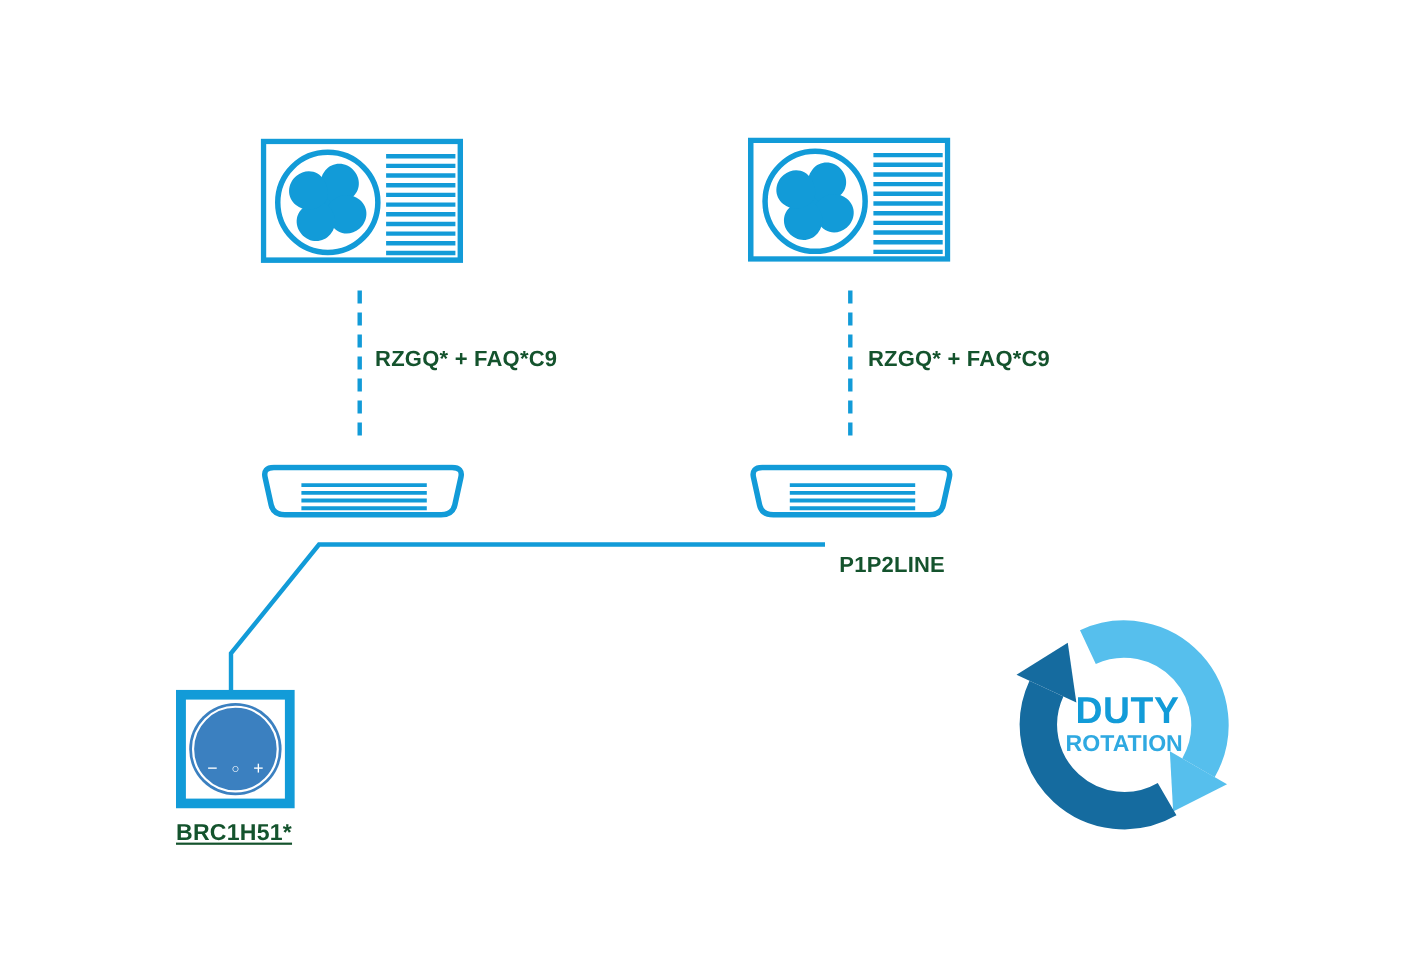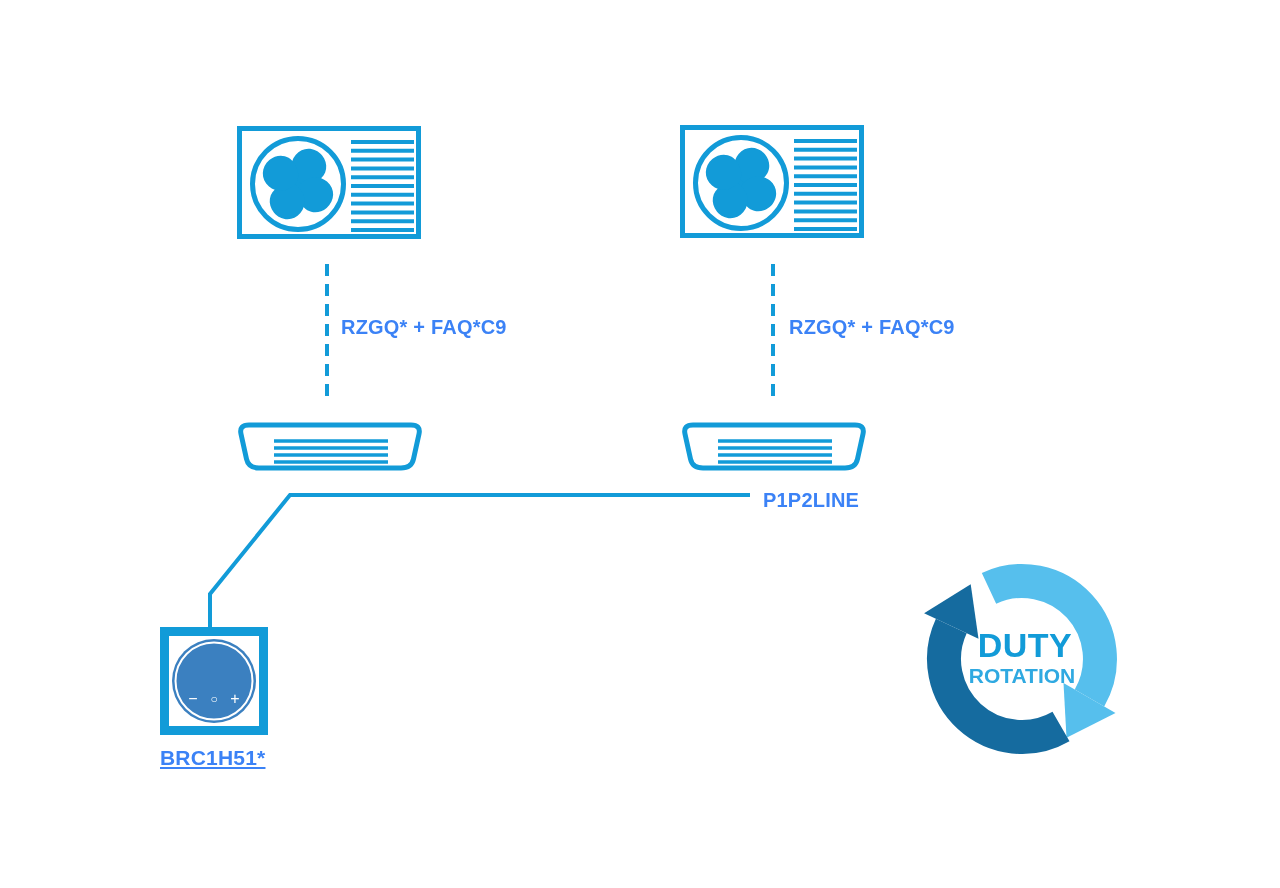--- a/index.html
+++ b/index.html
@@ -2,21 +2,21 @@
 <html><head>
 <meta charset="utf-8">
 <style>
   html,body{margin:0;padding:0;background:#fff;}
   #canvas{
     position:relative;width:1280px;height:888px;background:#ffffff;
     font-family:"Liberation Sans","DejaVu Sans",sans-serif;overflow:hidden;
   }
   .abs{position:absolute;}
   .lbl{
-    position:absolute;color:#3b82f6;font-weight:bold;font-size:20px;
+    position:absolute;color:#14532d;font-weight:bold;font-size:20px;
     letter-spacing:0.2px;white-space:nowrap;
   }
   .lbl-controller{font-size:21px;}
   svg{display:block;}
 </style>
 </head>
 <body>
 
 <div id="canvas">
 
@@ -91,21 +91,21 @@
     <g stroke="#129BD8" stroke-width="3.5">
       <line x1="38" y1="19" x2="152" y2="19"></line>
         <line x1="38" y1="26" x2="152" y2="26"></line>
       <line x1="38" y1="33" x2="152" y2="33"></line>
         <line x1="38" y1="40" x2="152" y2="40"></line>
     </g>
   </svg>
 
   <div class="lbl" style="left:341px;top:316px;">RZGQ* + FAQ*C9</div>
   <div class="lbl" style="left:789px;top:316px;">RZGQ* + FAQ*C9</div>
-  <div class="lbl" style="left:763px;top:489px;">P1P2LINE</div>
+  <div class="lbl" style="left:763px;top:503px;">P1P2LINE</div>
   <div class="lbl lbl-controller" style="left:160px;top:746px;text-decoration:underline;">BRC1H51*</div>
 
   <svg class="abs" style="left:160px;top:627px;" width="108" height="108" viewBox="0 0 108 108">
     <rect x="4.5" y="4.5" width="99" height="99" fill="#fff" stroke="#129BD8" stroke-width="9"></rect>
     <circle cx="54" cy="54" r="42" fill="#3B80C0"></circle>
     <circle cx="54" cy="54" r="38.5" fill="none" stroke="#ffffff" stroke-width="2"></circle>
     <text x="33" y="77" text-anchor="middle" fill="#ffffff" font-size="16" font-family="Liberation Sans, sans-serif">−</text>
     <text x="54" y="76" text-anchor="middle" fill="#ffffff" font-size="12" font-family="Liberation Sans, sans-serif">○</text>
     <text x="75" y="77" text-anchor="middle" fill="#ffffff" font-size="16" font-family="Liberation Sans, sans-serif">+</text>
   </svg>

